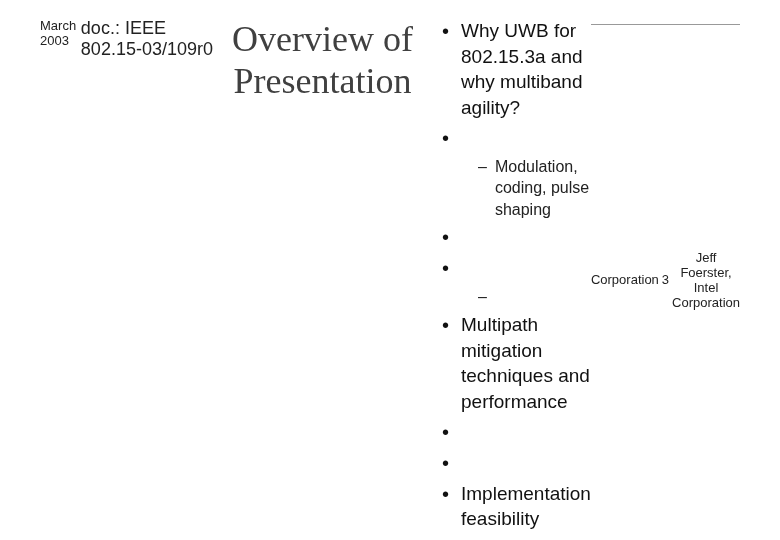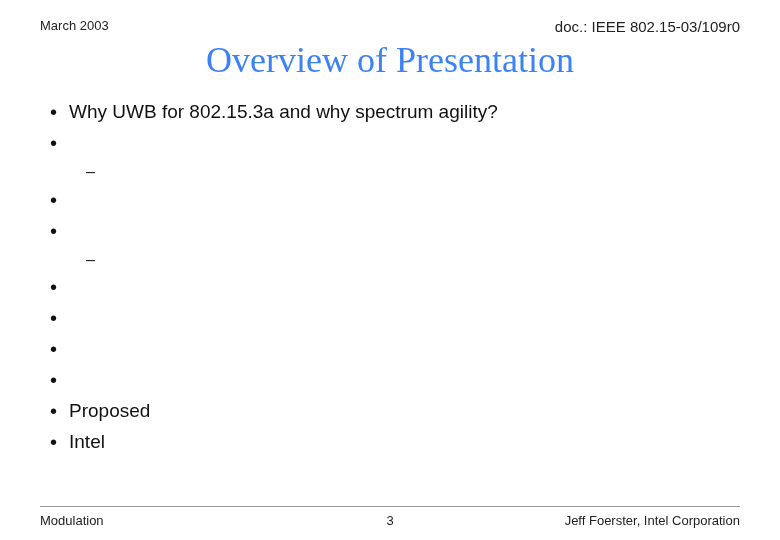--- a/index.html
+++ b/index.html
@@ -10,46 +10,46 @@
       background: #fff;
       font-family: Arial, Helvetica, sans-serif;
       overflow: hidden;
     }
 
     .slide {
       width: 780px;
       height: 540px;
       background: #fff;
       display: flex;
-      flex-direction: column;
+      flex-direction: row;
       padding: 18px 40px 12px 40px;
     }
 
     .header-row {
       display: flex;
       justify-content: space-between;
       align-items: flex-start;
       margin-bottom: 4px;
     }
 
     .header-left {
       font-size: 13px;
       color: #222;
     }
 
     .header-right {
-      font-size: 15px;
+      font-size: 18px;
       color: #222;
     }
 
     .title {
       text-align: center;
       font-size: 36px;
       font-weight: normal;
-      color: #3b82f6;
+      color: #404040;
       margin-bottom: 18px;
       font-family: 'Times New Roman', Times, serif;
     }
 
     .content {
       flex: 1;
       display: flex;
       flex-direction: column;
       gap: 0px;
       padding-left: 10px;
@@ -99,74 +99,77 @@
       font-size: 13px;
       color: #222;
       flex: 1;
     }
 
     .footer-center {
       text-align: center;
     }
 
     .footer-right {
-      text-align: right;
+      text-align: center;
     }
   </style>
 </head>
 <body>
 
 <div class="slide">
   <div class="header-row">
     <span class="header-left">March 2003</span>
     <span class="header-right">doc.: IEEE 802.15-03/109r0</span>
   </div>
 
   <div class="title">Overview of Presentation</div>
 
   <div class="content" id="content-area">
   <div class="bullet-item">
         <span class="bullet">•</span>
-        <span>Why UWB for 802.15.3a and why spectrum agility?</span>
+        <span>Why UWB for 802.15.3a and why multiband agility?</span>
       </div>
       <div class="bullet-item">
         <span class="bullet">•</span>
       </div>
       <div class="sub-item">
         <span class="dash">–</span>
+        <span>Modulation, coding, pulse shaping</span>
       </div>
       <div class="bullet-item">
         <span class="bullet">•</span>
       </div>
       <div class="bullet-item">
         <span class="bullet">•</span>
       </div>
       <div class="sub-item">
         <span class="dash">–</span>
       </div>
       <div class="bullet-item">
         <span class="bullet">•</span>
+        <span>Multipath mitigation techniques and performance</span>
       </div>
       <div class="bullet-item">
         <span class="bullet">•</span>
       </div>
       <div class="bullet-item">
         <span class="bullet">•</span>
       </div>
       <div class="bullet-item">
         <span class="bullet">•</span>
+        <span>Implementation feasibility</span>
       </div>
       <div class="bullet-item">
         <span class="bullet">•</span>
         <span>Proposed</span>
       </div>
       <div class="bullet-item">
         <span class="bullet">•</span>
         <span>Intel</span>
       </div>
     </div>
 
   <div class="footer">
-    <span class="footer-left">Modulation</span>
+    <span class="footer-left">Corporation</span>
     <span class="footer-center">3</span>
     <span class="footer-right">Jeff Foerster, Intel Corporation</span>
   </div>
 </div>
 
 </body></html>

